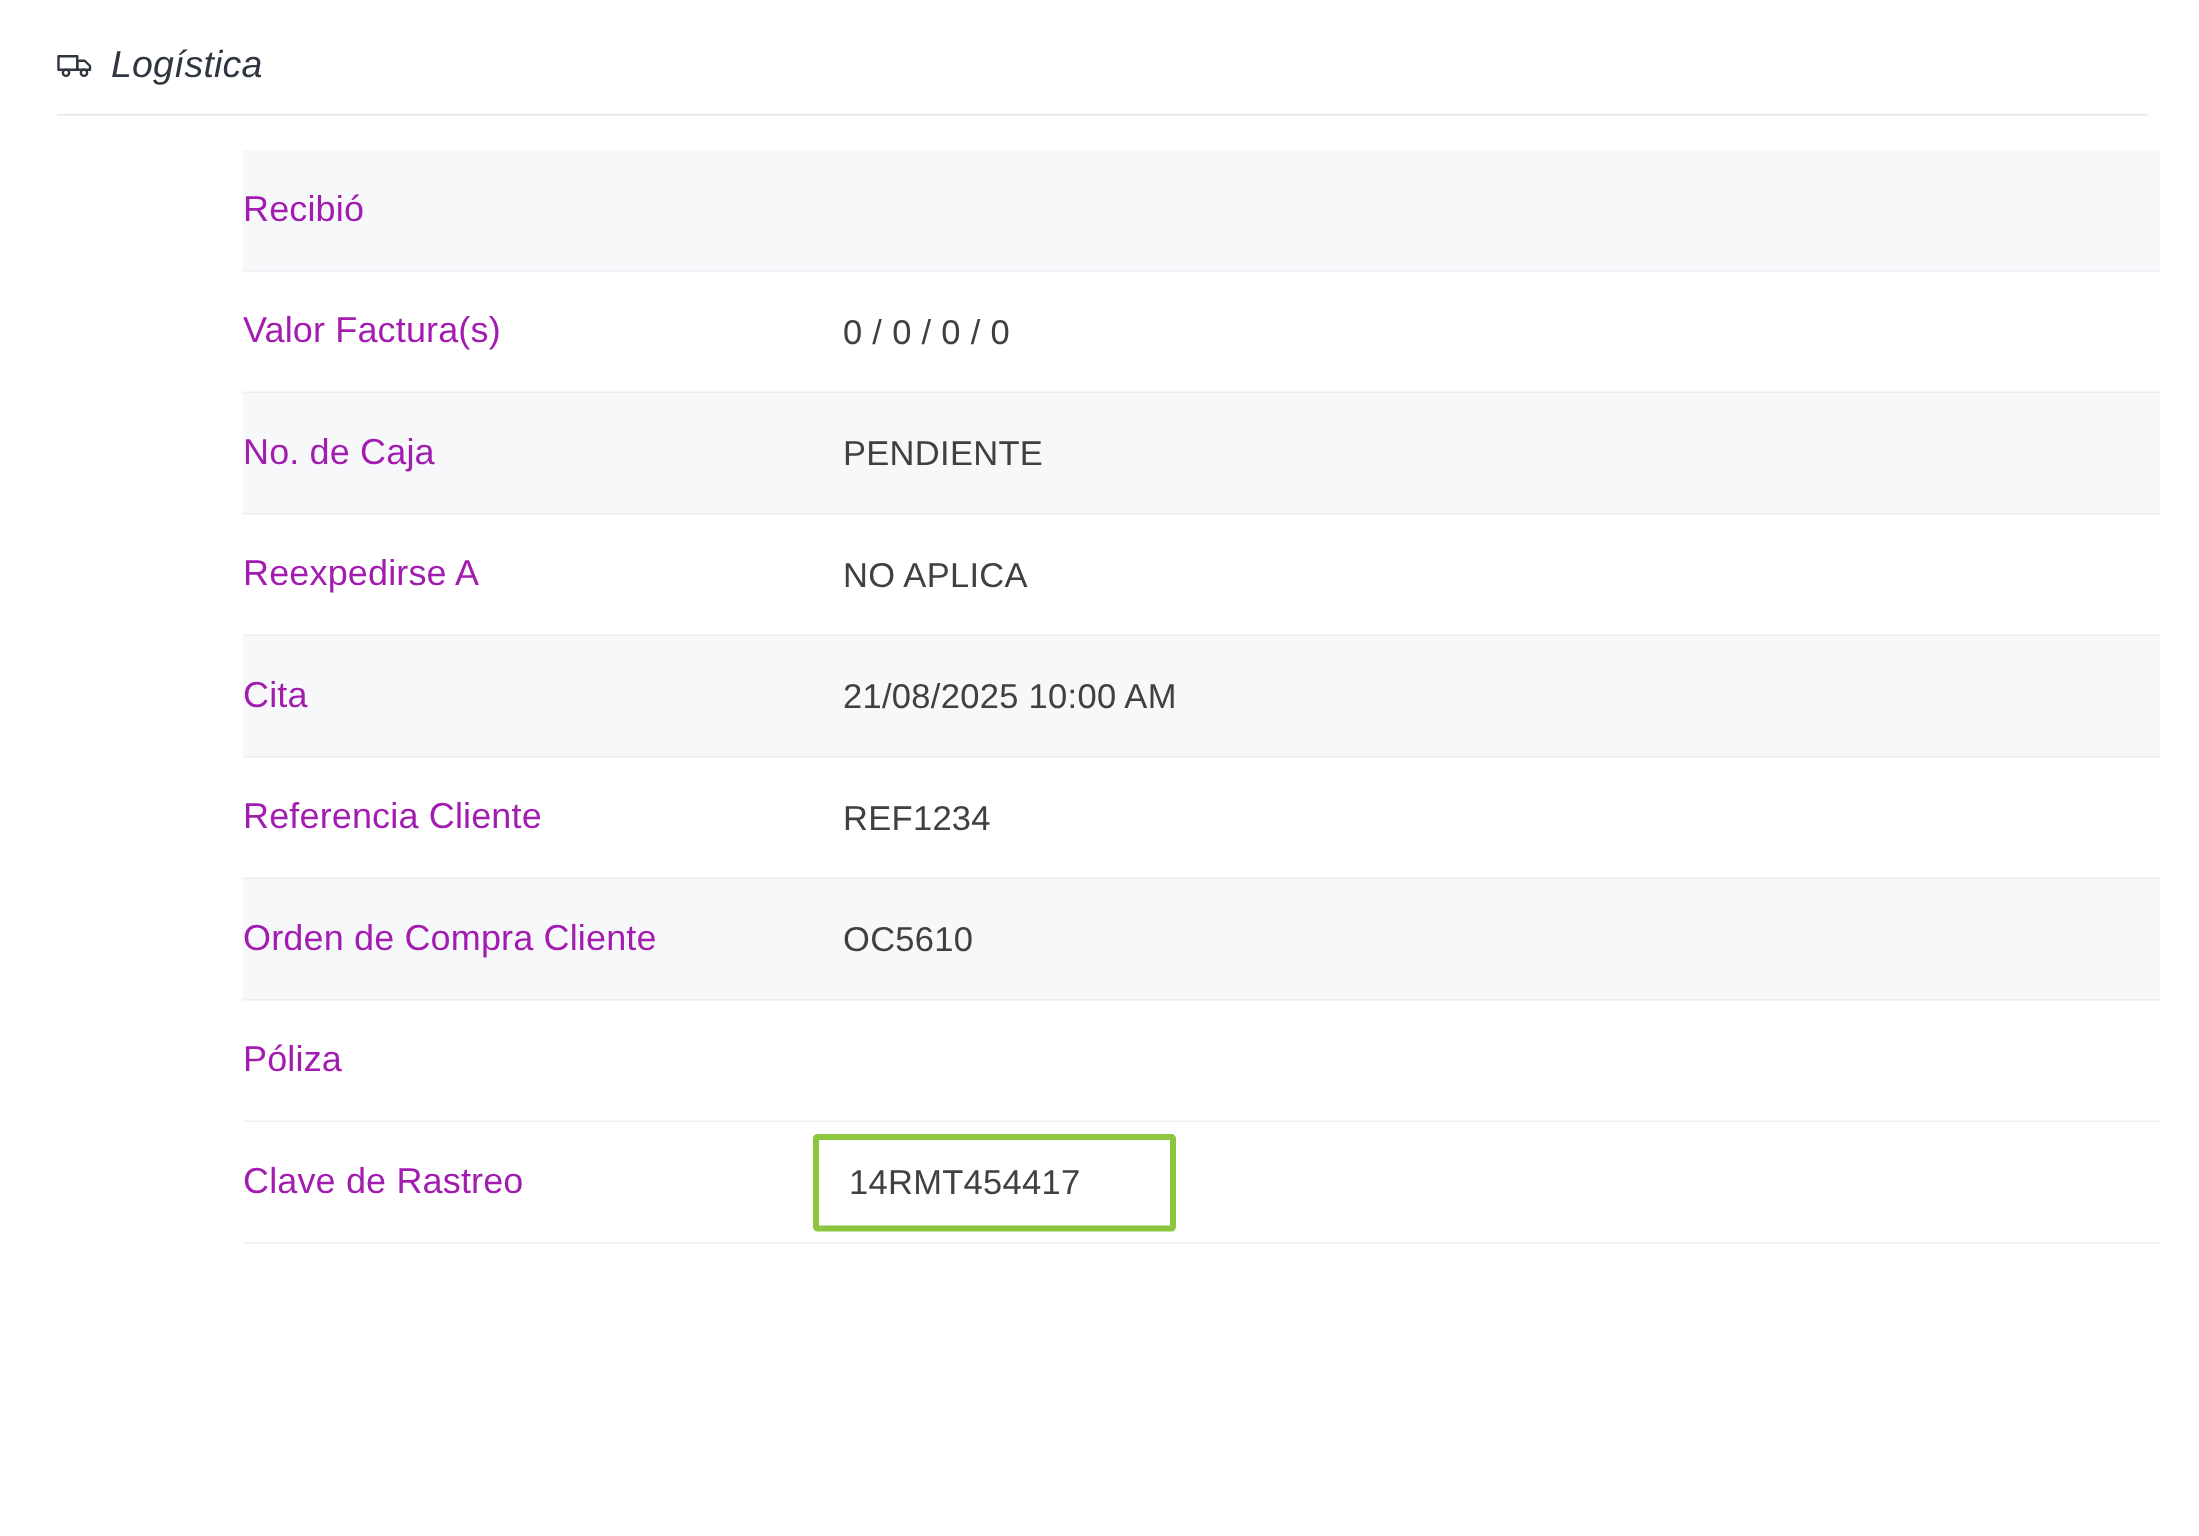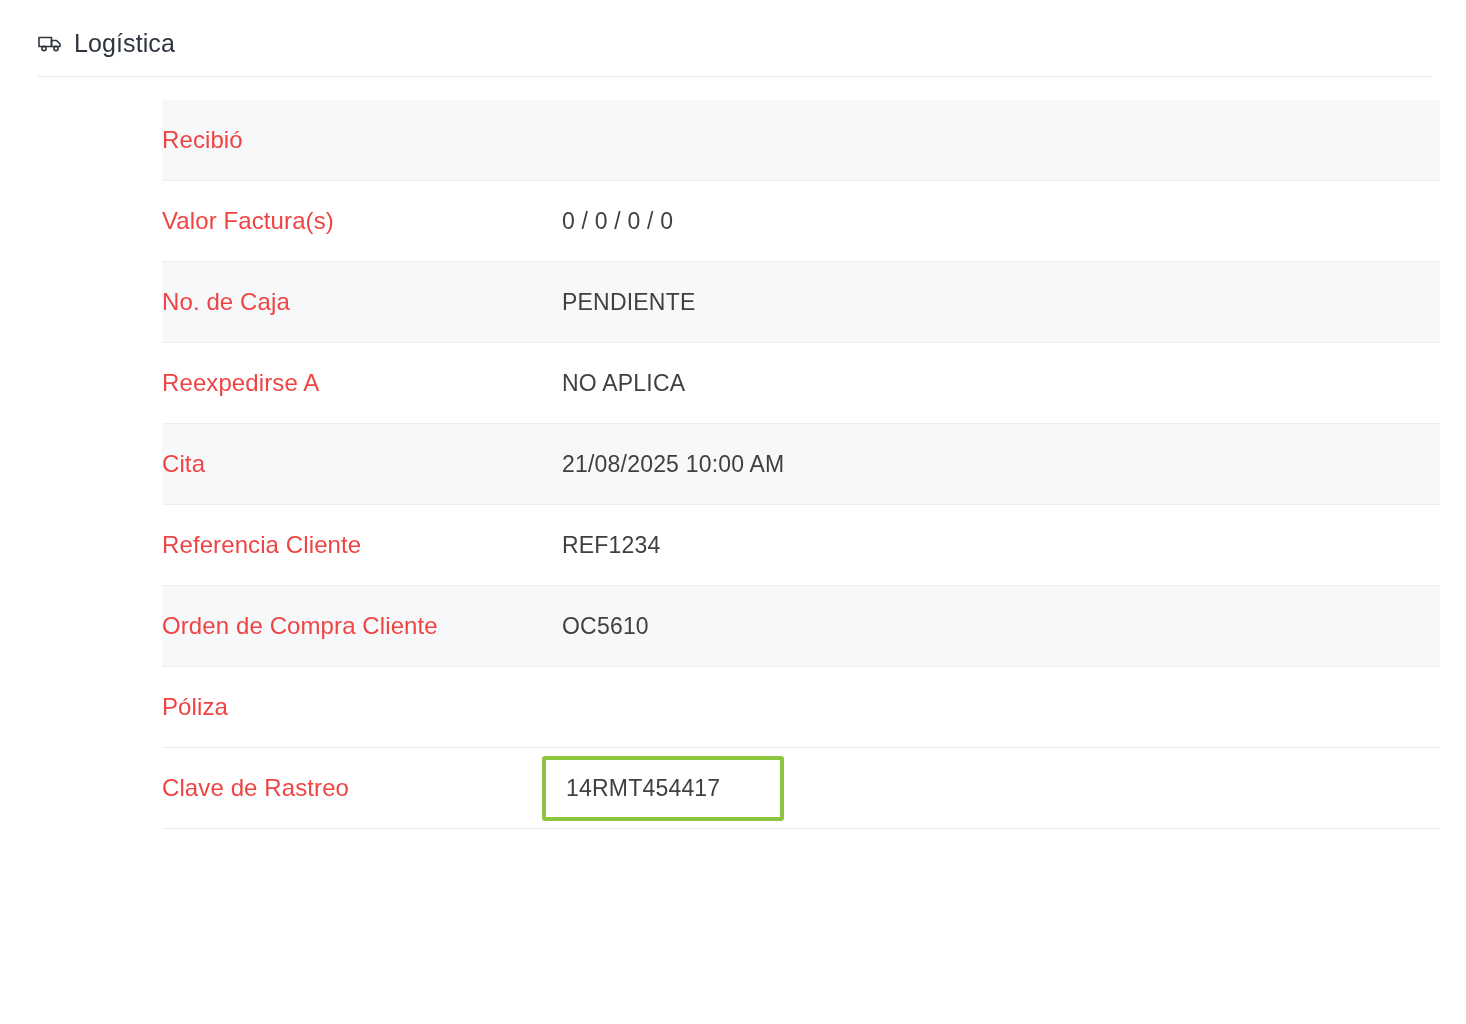--- a/index.html
+++ b/index.html
@@ -23,20 +23,21 @@
   }
 
   
   .header {
     display: flex;
     align-items: center;
     gap: 10px;
     padding: 26px 0 0 38px;
     height: 60px;
     box-sizing: border-box;
+    font-style: italic;
   }
   .header-icon {
     width: 26px;
     height: 22px;
     display: inline-flex;
     align-items: center;
     justify-content: center;
     color: #2f3640;
   }
   .header-title {
@@ -70,21 +71,21 @@
     border-bottom: 1px solid #eceef1;
     padding: 0;
     height: 80px;
     vertical-align: middle;
   }
   td.cell-label {
     width: 400px;
     padding-left: 20px;
     font-size: 24px;
     font-weight: 400;
-    color: #ef4444;
+    color: #a21caf;
     letter-spacing: 0.1px;
   }
   td.cell-value {
     padding-left: 4px;
     font-size: 23px;
     font-weight: 400;
     color: #404040;
     letter-spacing: 0.2px;
   }
   .value-text {

